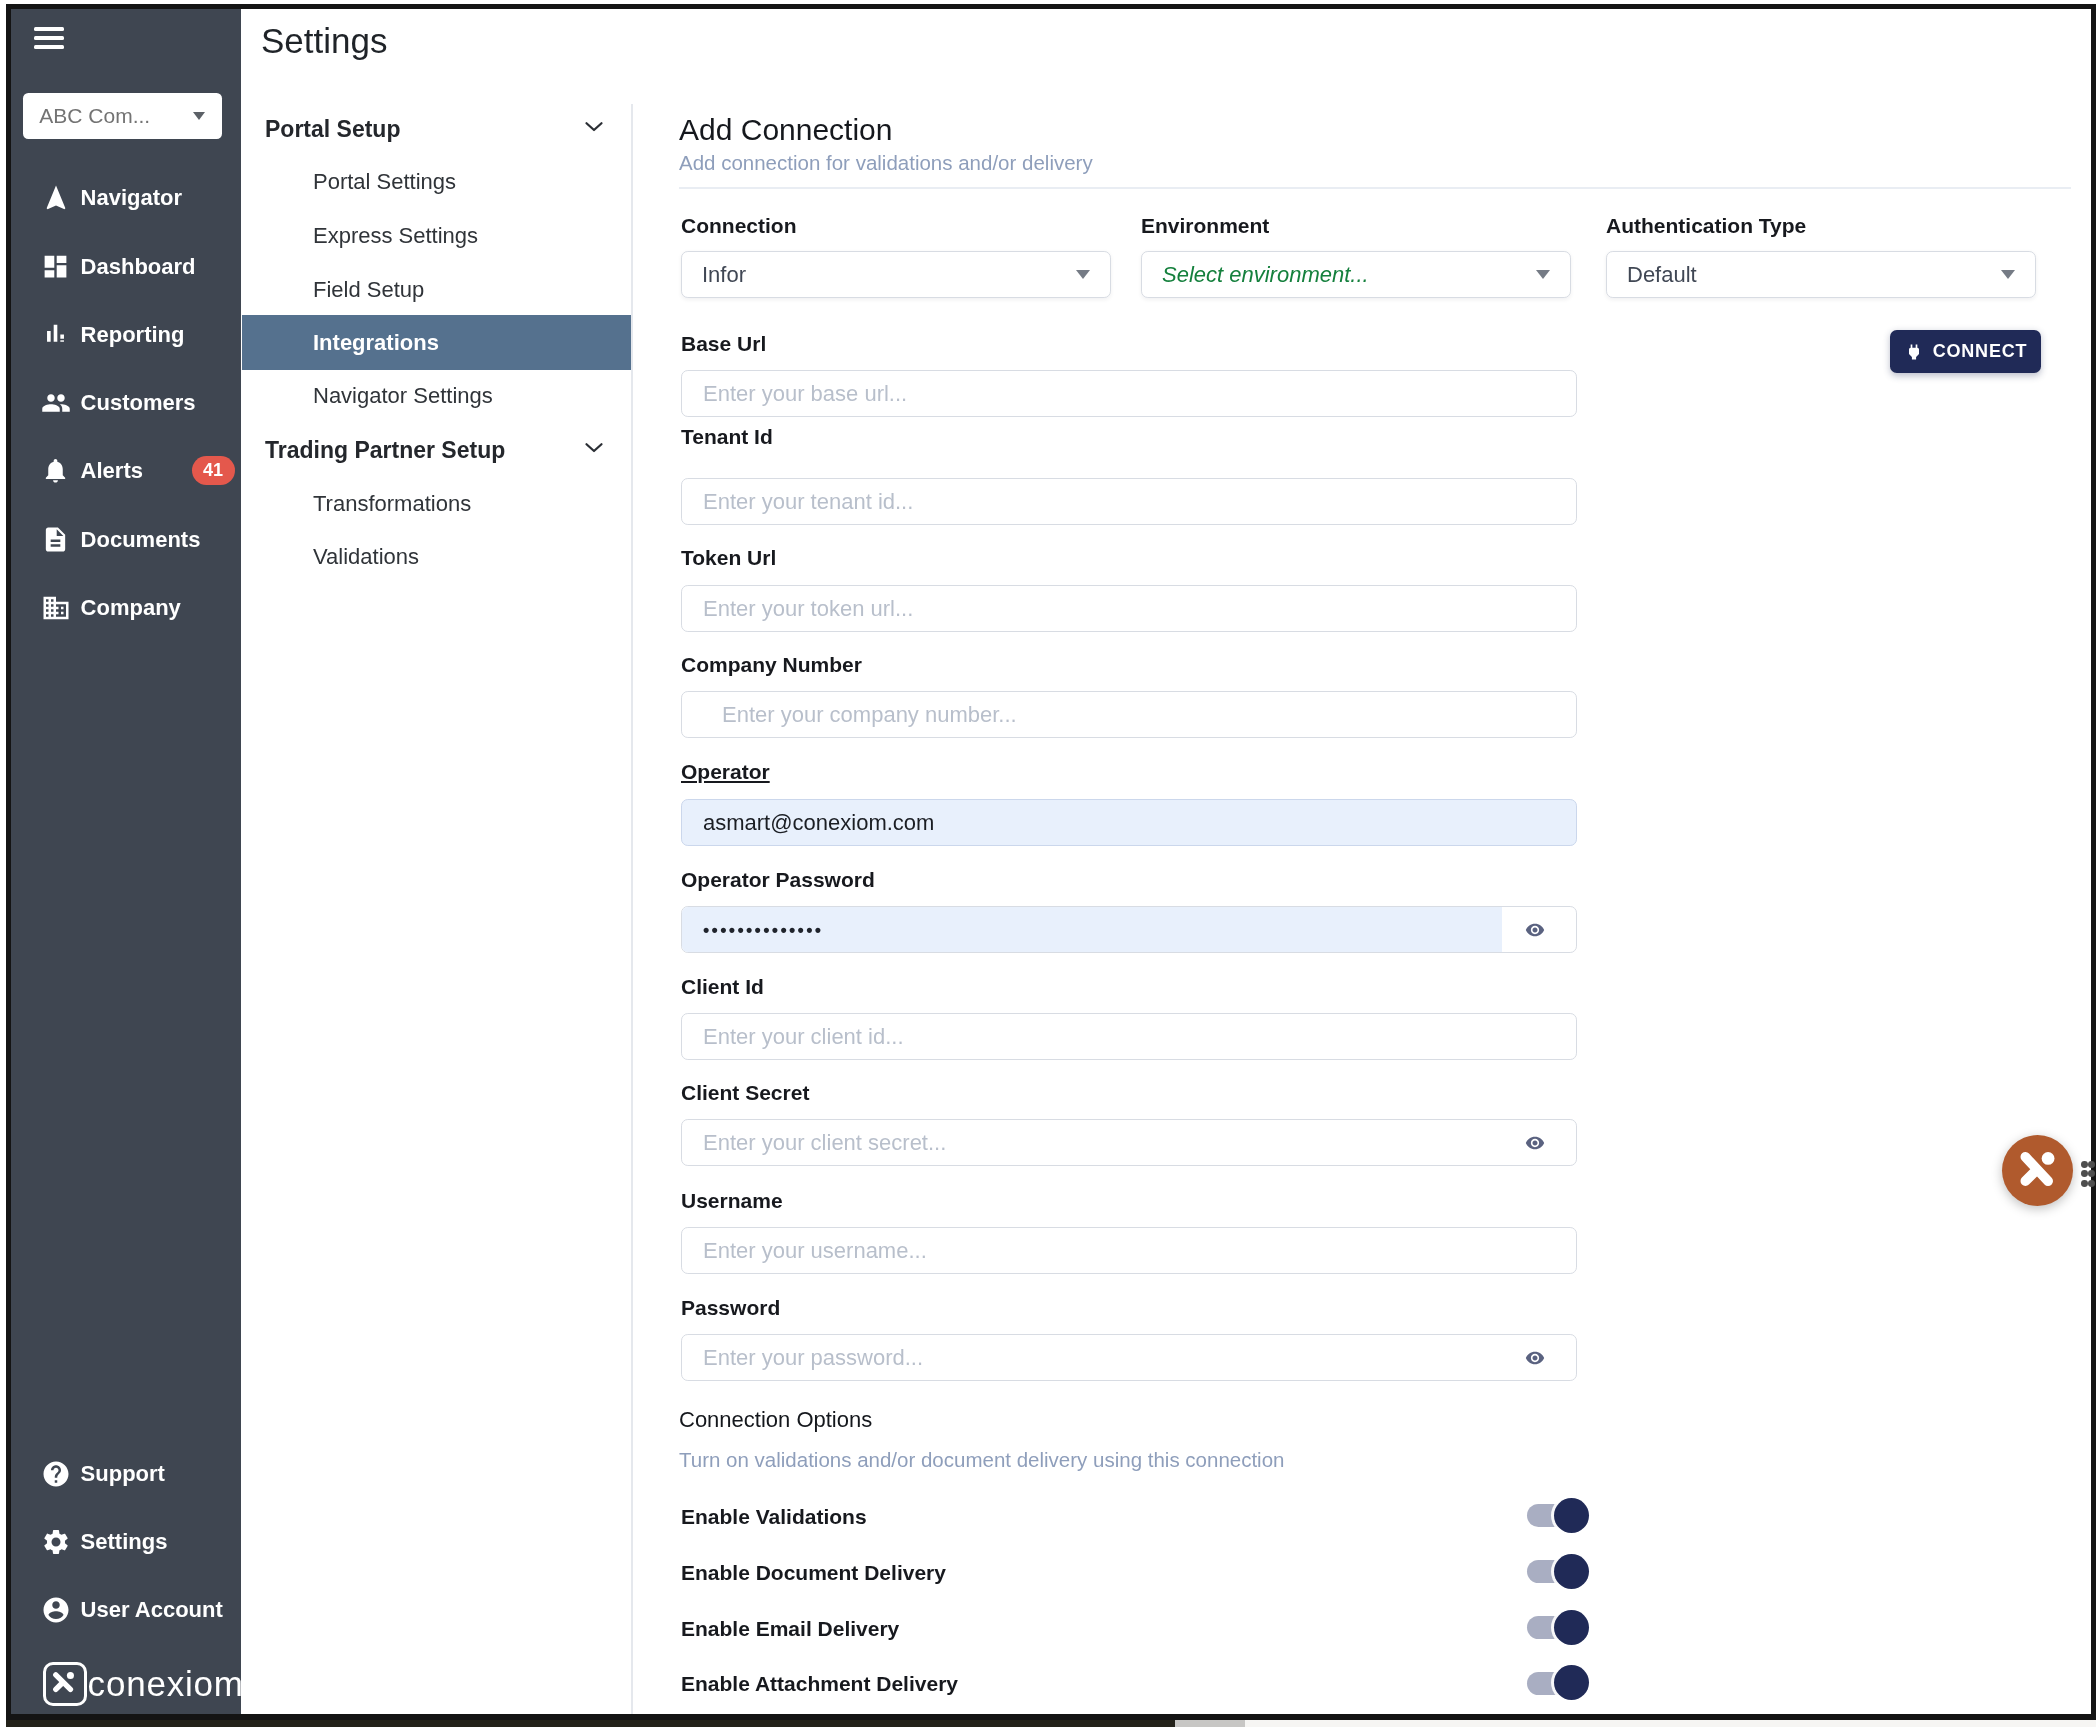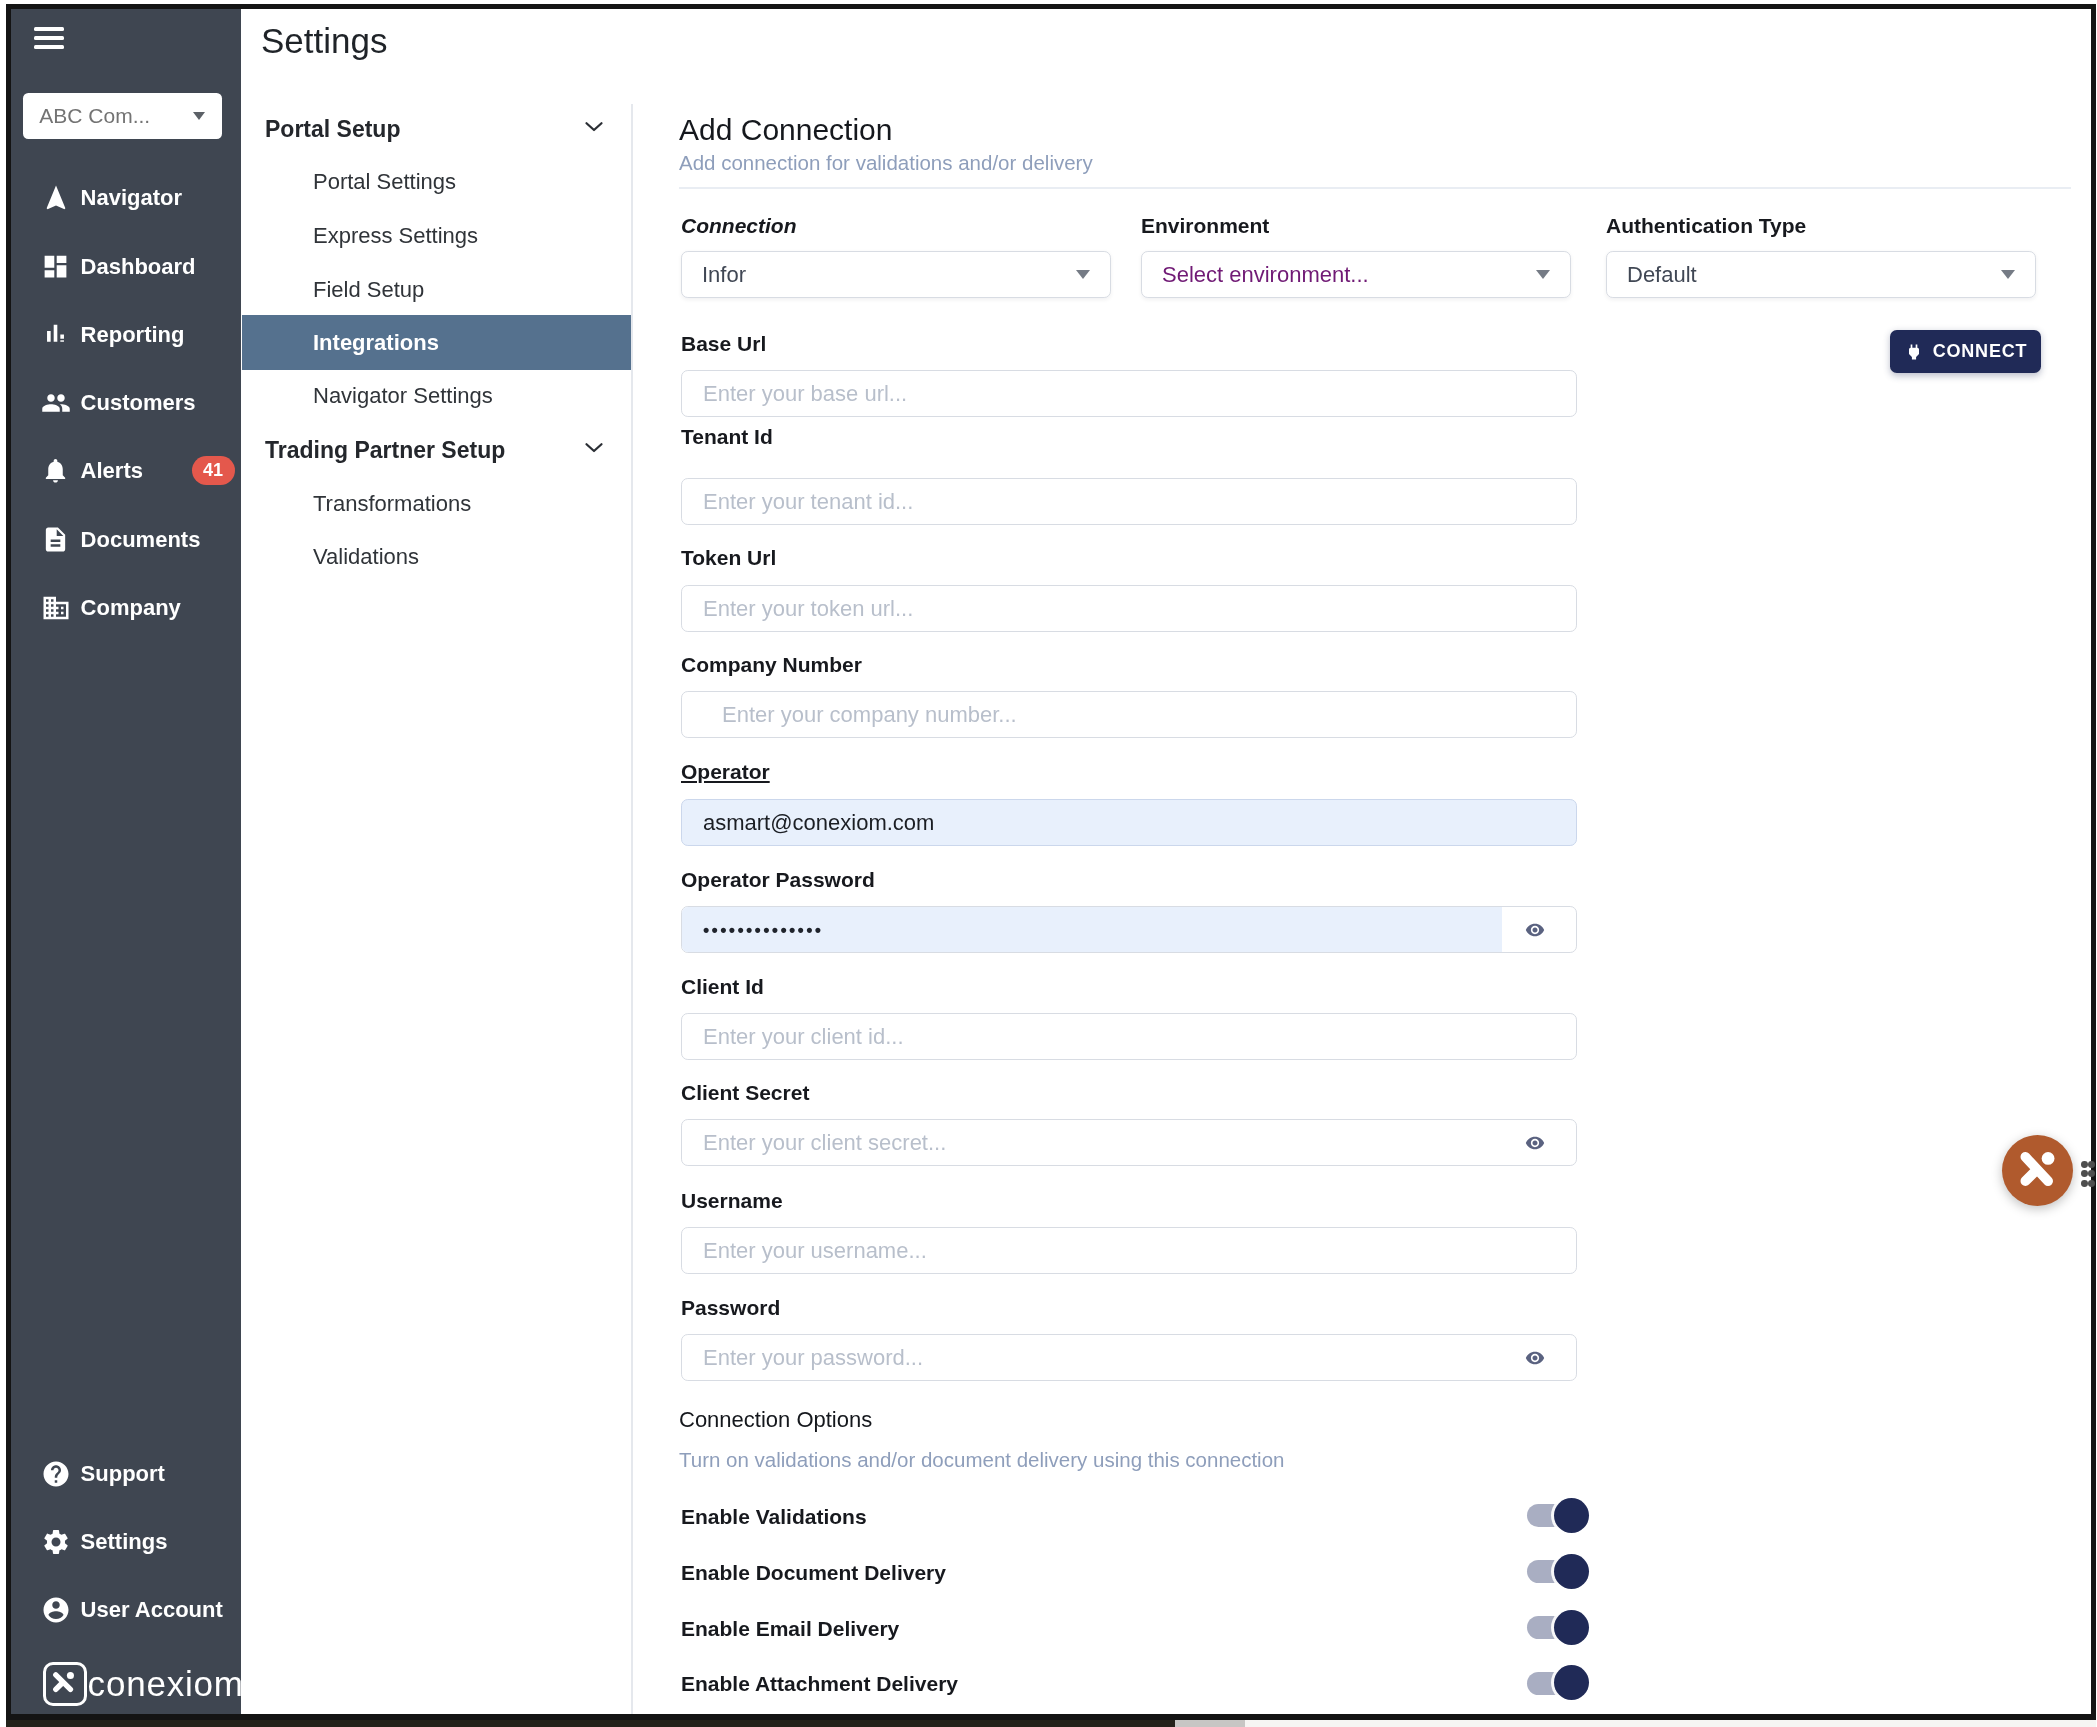--- a/index.html
+++ b/index.html
@@ -45,21 +45,21 @@
 
   
   #content-heading{left:679px;top:113px;font-size:30px;font-weight:500;color:#15181D;}
   #content-sub{left:679px;top:151px;font-size:20.5px;color:#8E9EBB;}
   #content-hr{left:679px;top:187px;width:1392px;height:1.5px;background:#E9EDF3;}
   .fld-label{position:absolute;font-size:21px;font-weight:700;color:#17191E;white-space:nowrap;}
   .selbox{position:absolute;top:251px;height:47px;width:430px;background:#fff;border:1.5px solid #D8DCE3;border-radius:6.8px;
       box-sizing:border-box;display:flex;align-items:center;justify-content:space-between;padding:0 20px;
       box-shadow:0 1.5px 4.6px rgba(16,24,40,.06);cursor:pointer;}
   .selbox .val{font-size:22px;color:#404754;}
-  .selbox .val.ph{color:#701a75;}
+  .selbox .val.ph{color:#15803d;font-style:italic;}
   .caret{width:0;height:0;border-left:7.6px solid transparent;border-right:7.6px solid transparent;border-top:9px solid #757B85;}
   #connect-btn{left:1890px;top:330px;width:151px;height:43px;background:#202A57;border:none;border-radius:6.8px;
       color:#fff;font-size:18px;font-weight:700;letter-spacing:0.8px;display:flex;align-items:center;justify-content:center;
       gap:9px;cursor:pointer;box-shadow:0 2.3px 7.6px rgba(32,42,87,.30);font-family:"Liberation Sans",sans-serif;}
   .txtinput{position:absolute;left:681px;width:896px;height:47px;border:1.5px solid #D8DCE3;border-radius:6.8px;
       box-sizing:border-box;font-size:22px;color:#1B1E24;padding:0 21px;font-family:"Liberation Sans",sans-serif;background:#fff;outline:none;}
   .txtinput::placeholder{color:#B8BFCB;opacity:1;}
   .txtinput.filled{background:#E8F0FC;border-color:#CBD7EC;}
   .pw-wrap{position:absolute;left:681px;width:896px;height:47px;border:1.5px solid #D8DCE3;border-radius:6.8px;box-sizing:border-box;background:#fff;overflow:hidden;}
   .pw-fill{position:absolute;left:0;top:0;height:100%;width:820px;background:#E8F0FC;}
@@ -214,21 +214,21 @@
         <polyline points="3,3 13,12 23,3" fill="none" stroke="#2b2f35" stroke-width="3" stroke-linecap="round" stroke-linejoin="round"></polyline>
       </svg></div>
     <div class="abs nav-sub" style="top: 491px;">Transformations</div>
     <div class="abs nav-sub" style="top: 544px;">Validations</div>
   </div>
 
 <div class="abs" id="content-heading">Add Connection</div>
 <div class="abs" id="content-sub">Add connection for validations and/or delivery</div>
 <div class="abs" id="content-hr"></div>
 <div id="selects-row">
-    <div class="abs fld-label" style="left: 681px; top: 214px; font-style: italic;">Connection</div>
+    <div class="abs fld-label" style="left: 681px; top: 214px;">Connection</div>
     <div class="abs selbox" style="left: 681px;">
       <span class="val">Infor</span>
       <span class="caret"></span>
     </div>
     <div class="abs fld-label" style="left: 1141px; top: 214px;">Environment</div>
     <div class="abs selbox" style="left: 1141px;">
       <span class="val ph">Select environment...</span>
       <span class="caret"></span>
     </div>
     <div class="abs fld-label" style="left: 1606px; top: 214px;">Authentication Type</div>

